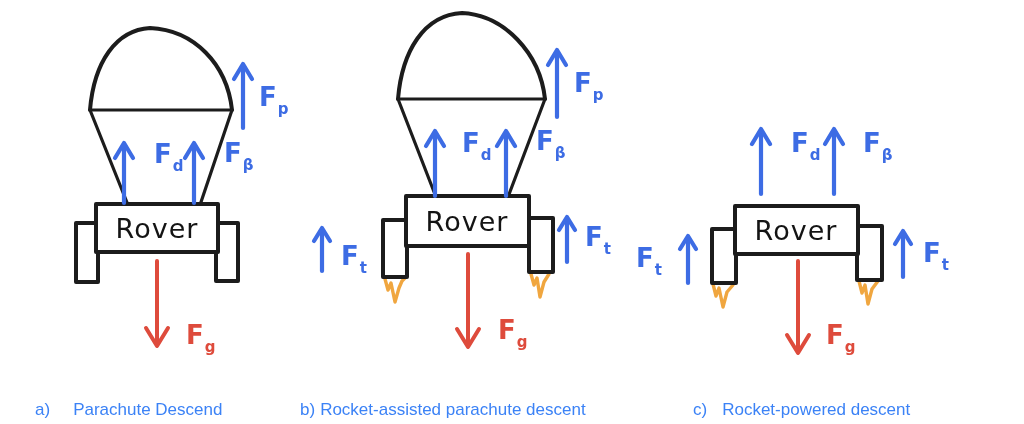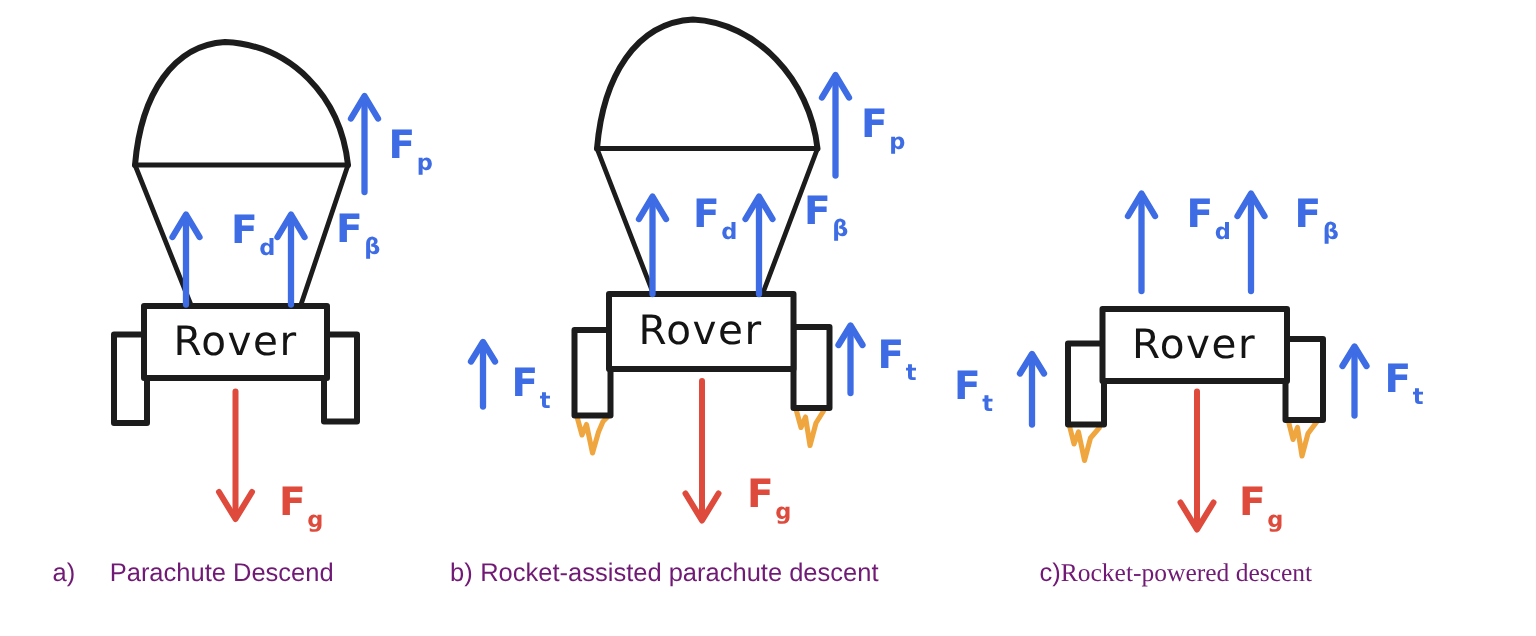--- a/index.html
+++ b/index.html
@@ -9,24 +9,24 @@
   .ink-fill{fill:#ffffff;stroke:var(--ink,#1c1c1c);stroke-width:4;stroke-linejoin:round;}
   .thin{stroke-width:3.2;}
   .arrow-blue{stroke:var(--blue,#3d6ce4);stroke-width:4.2;fill:none;stroke-linecap:round;stroke-linejoin:round;}
   .arrow-red{stroke:var(--red,#de4b3c);stroke-width:4;fill:none;stroke-linecap:round;stroke-linejoin:round;}
   .flame{stroke:var(--flame_orange,#f0a63f);stroke-width:3.4;fill:none;stroke-linecap:round;stroke-linejoin:round;}
   .force{position:absolute;font-family:"DejaVu Sans",sans-serif;font-weight:600;font-size:26px;line-height:1;white-space:nowrap;}
   .force .fsub{font-size:15px;position:relative;top:8px;margin-left:1px;}
   .force.blue{color:var(--blue,#3d6ce4);}
   .force.red{color:var(--red,#de4b3c);}
   .rover-label{position:absolute;transform:translate(-50%,-50%);font-family:"DejaVu Sans",sans-serif;font-size:27px;font-weight:400;color:#141414;letter-spacing:1px;white-space:nowrap;}
-  .caption{position:absolute;top:372px;font-size:17px;color:#701a75;white-space:nowrap;}
+  .caption{position:absolute;top:400px;font-size:17px;color:#3b82f6;white-space:nowrap;}
   .caption .cap-text.gap-a{margin-left:23px;}
   .caption .cap-text.gap-b{margin-left:5px;}
-  .caption .cap-text.gap-c{margin-left:0;font-family:Liberation Serif, serif;}
+  .caption .cap-text.gap-c{margin-left:15px;}
 </style>
 </head>
 <body>
 
 <div class="figure">
 
   <svg class="canvas" width="1024" height="424" viewBox="0 0 1024 424">
 
     <g>
       <path class="ink" d="M 90 110 C 94 62 116 30 150 28 C 194 30 227 64 232 110"></path>

